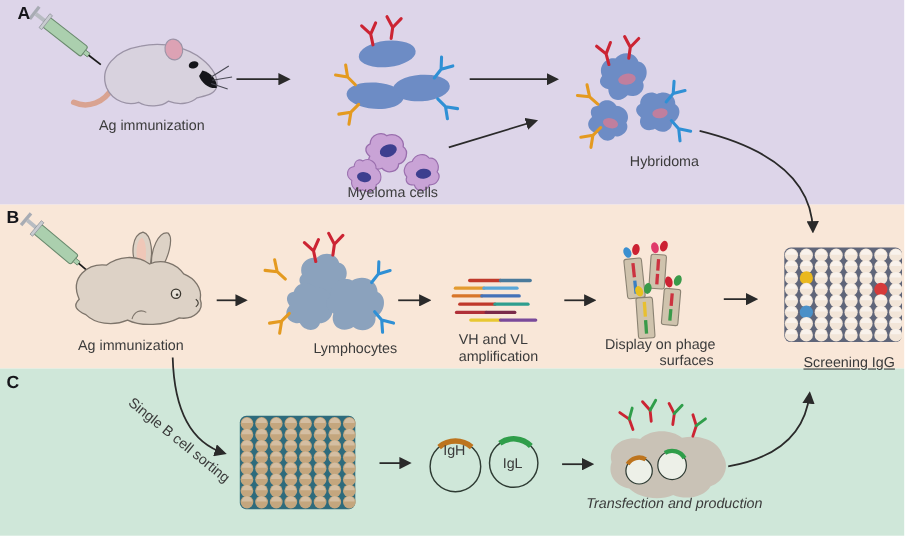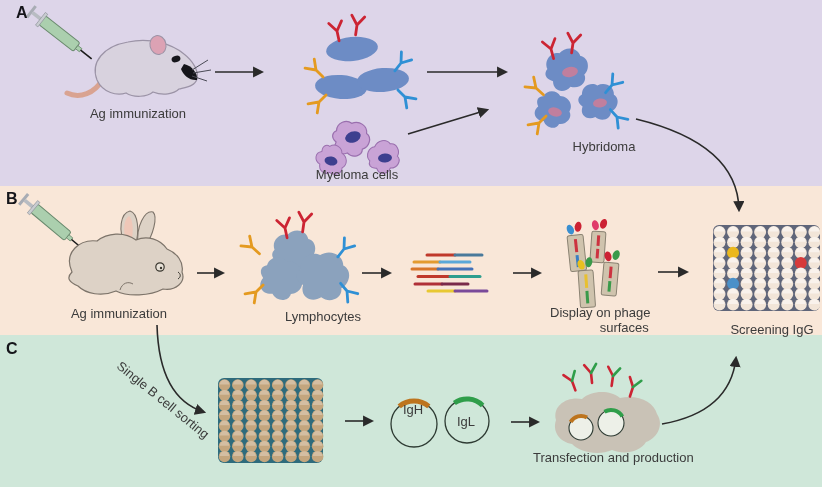--- a/index.html
+++ b/index.html
@@ -483,25 +483,29 @@
   <div class="tag" style="left:16px;top:4px;">A</div>
   <div class="tag" style="left:6px;top:190px;">B</div>
   <div class="tag" style="left:6px;top:340px;">C</div>
 
   <div class="lbl center" style="left:138px;top:106px;">Ag immunization</div>
   <div class="lbl center" style="left:357px;top:167px;">Myeloma cells</div>
   <div class="lbl center" style="left:580px;top:139px;margin-left:24px;">Hybridoma</div>
 
   <div class="lbl center" style="left:119px;top:306px;">Ag immunization</div>
   <div class="lbl center" style="left:323px;top:309px;">Lymphocytes</div>
+  <div class="lbl" style="left:417px;top:301px;">
+    <span style="display:block;">VH and VL</span>
+    <span style="display:block;">amplification</span>
+  </div>
   <div class="lbl" style="left:550px;top:305px;text-align:center;">
     <span style="display:block;">Display on phage</span>
     <span style="display:block;margin-left:48px;">surfaces</span>
   </div>
-  <div class="lbl center" style="left:772px;top:322px;">Screening IgG</div>
+  <div class="lbl center" style="left:772px;top:322px;text-decoration:underline;">Screening IgG</div>
 
   <div class="lbl rot" style="left:163px;top:400px;">Single B cell sorting</div>
   <div class="lbl mid" style="left:413px;top:409px;">IgH</div>
   <div class="lbl mid" style="left:466px;top:421px;">IgL</div>
   <div class="lbl" style="left:533px;top:450px;">
-    <span style="display:block;">Transfection and production</span>
+    <span style="display:block;font-style:italic;">Transfection and production</span>
   </div>
 </div>
 
 </body></html>

